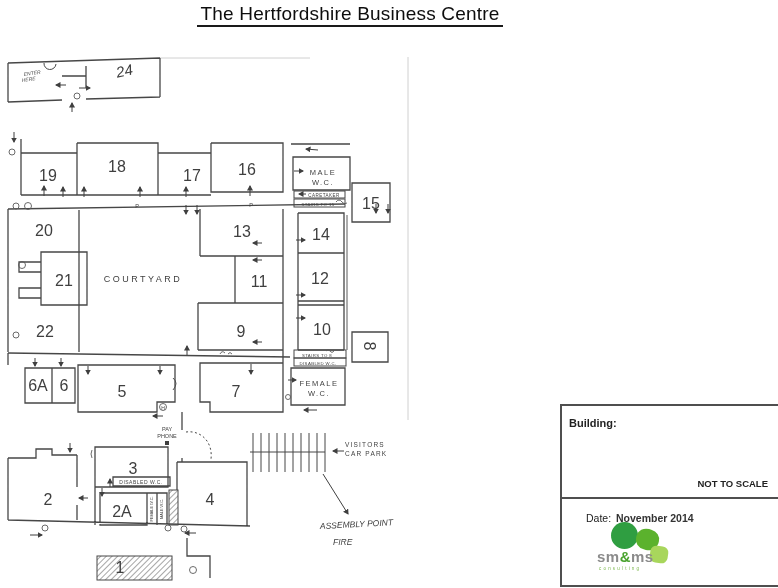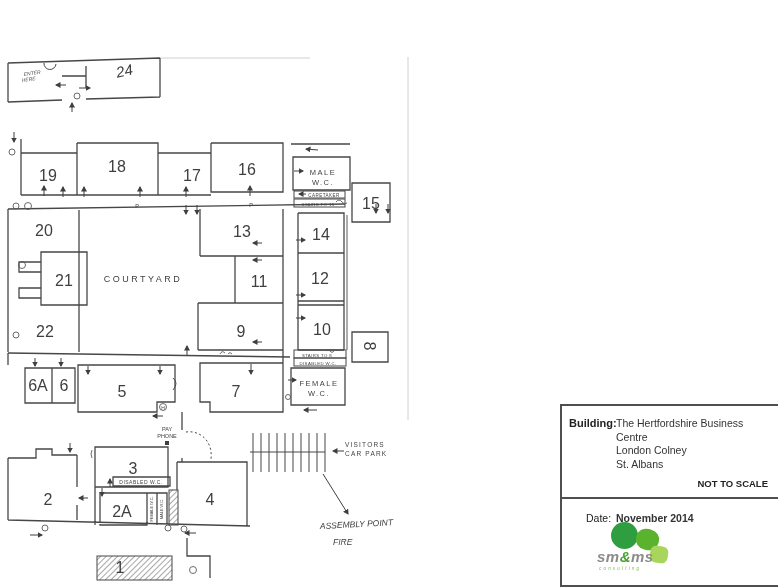--- a/index.html
+++ b/index.html
@@ -15,36 +15,39 @@
   
   .infobox{position:absolute;left:536px;top:404px;width:219px;height:179px;
            border:2px solid #4f4f4f;background:#fff;margin-left:24px;}
   .info-top{position:relative;height:91px;border-bottom:2px solid #4f4f4f;}
   .b-label{position:absolute;left:7px;top:11px;font-size:11px;font-weight:bold;}
   .b-lines{position:absolute;left:54px;top:11px;font-size:10.5px;line-height:13.5px;color:#333;}
   .nts{position:absolute;right:13px;top:72px;font-size:9.5px;font-weight:bold;color:#222;}
   .info-bottom{position:relative;height:82px;}
   .d-label{position:absolute;left:24px;top:13px;font-size:10.5px;font-weight:normal;}
   .d-value{position:absolute;left:54px;top:13px;font-size:10.5px;color:#333;font-weight:bold;}
-  .logo{position:absolute;left:35px;top:23px;width:82px;height:52px;font-style:italic;}
+  .logo{position:absolute;left:35px;top:23px;width:82px;height:52px;}
   .blob{position:absolute;}
   .blob-dark{left:14px;top:0;width:27px;height:27px;border-radius:50%;background:#2f9e41;}
   .blob-mid{left:39px;top:7px;width:23px;height:21px;border-radius:45%;background:#5bb22d;transform:rotate(15deg);}
   .blob-light{left:53px;top:24px;width:18px;height:17px;border-radius:35%;background:#a8d65c;transform:rotate(8deg);}
   .logo-text{position:absolute;left:0;top:26px;font-size:15px;font-weight:bold;
              color:#8b8b8b;letter-spacing:.5px;}
   .logo-text .amp{color:#4aa32e;}
   .logo-tag{position:absolute;left:2px;top:44px;font-size:4.5px;letter-spacing:2.2px;color:#7ab648;}
   .addr{position:absolute;left:123px;top:28px;font-size:7.5px;line-height:8.6px;color:#444;}
 </style>
 </head>
 <body>
 
 <div class="page">
 
+  <div class="title">
+    <span>The Hertfordshire Business Centre</span>
+  </div>
 
   <svg class="plan" width="778" height="588" viewBox="0 0 778 588">
     <defs>
       <marker id="ah" markerWidth="7" markerHeight="7" refX="4.5" refY="3" orient="auto">
         <path d="M0,0 L5.5,3 L0,6 Z" fill="#3f3f3f"></path>
       </marker>
       <pattern id="hatch" width="4" height="4" patternUnits="userSpaceOnUse" patternTransform="rotate(45)">
         <line x1="0" y1="0" x2="0" y2="4" stroke="#6a6a6a" stroke-width="1.2"></line>
       </pattern>
     </defs>
@@ -224,26 +227,20 @@
       <text x="345" y="447" font-size="6.5" letter-spacing="1.2" text-anchor="start">VISITORS</text>
       <text x="345" y="456" font-size="6.5" letter-spacing="1.2" text-anchor="start">CAR PARK</text>
       <text class="hand" x="320" y="529" font-size="8.5" text-anchor="start" transform="rotate(-3 320 529)">ASSEMBLY POINT</text>
       <text class="hand" x="333" y="545" font-size="8.5" text-anchor="start">FIRE</text>
     </g>
   </svg>
 
   <div class="infobox">
     <div class="info-top">
       <div class="b-label">Building:</div>
-      <div class="b-lines">
-        <div>The Hertfordshire Business</div>
-        <div>Centre</div>
-        <div>London Colney</div>
-        <div>St. Albans</div>
-      </div>
       <div class="nts">NOT TO SCALE</div>
     </div>
     <div class="info-bottom">
       <div class="d-label">Date:</div>
       <div class="d-value">November 2014</div>
       <div class="logo">
         <div class="blob blob-dark"></div>
         <div class="blob blob-mid"></div>
         <div class="blob blob-light"></div>
         <div class="logo-text"><span>sm</span><span class="amp">&amp;</span><span>ms</span></div>

